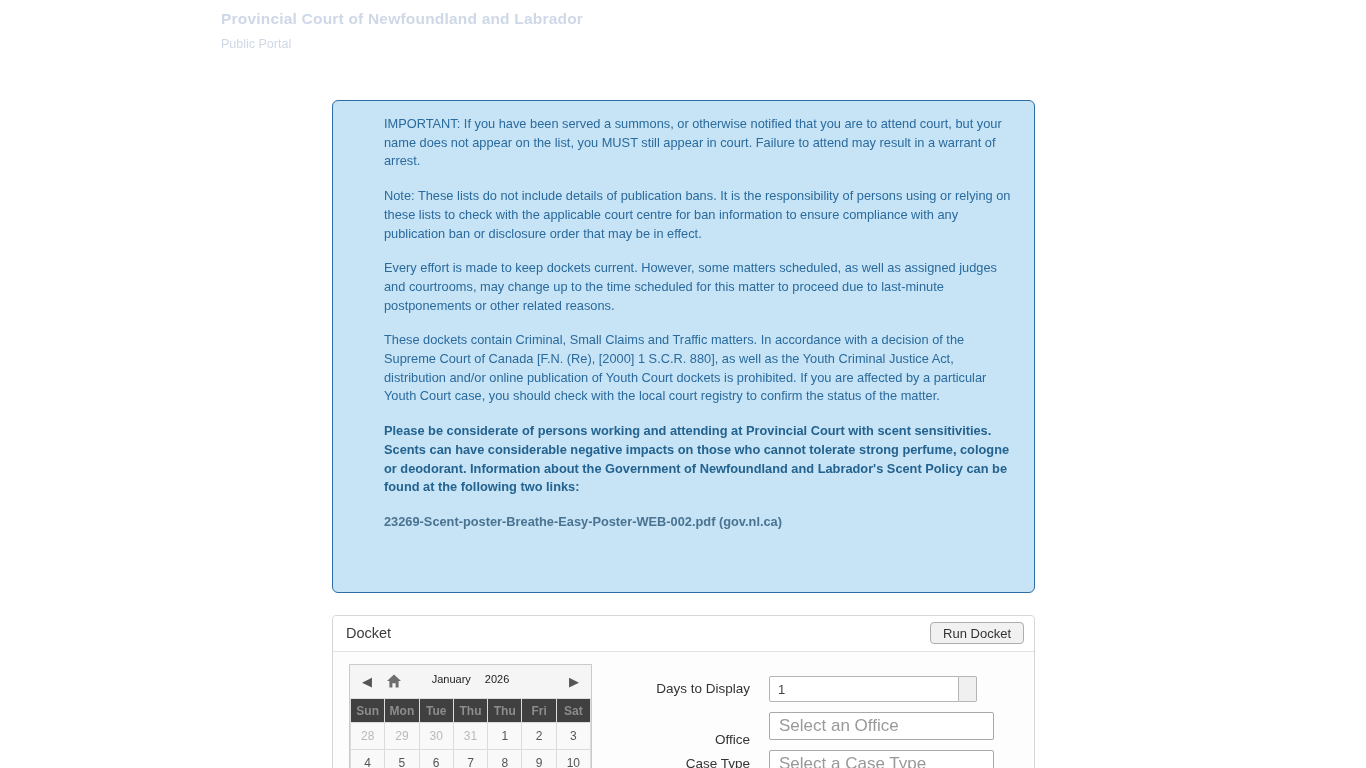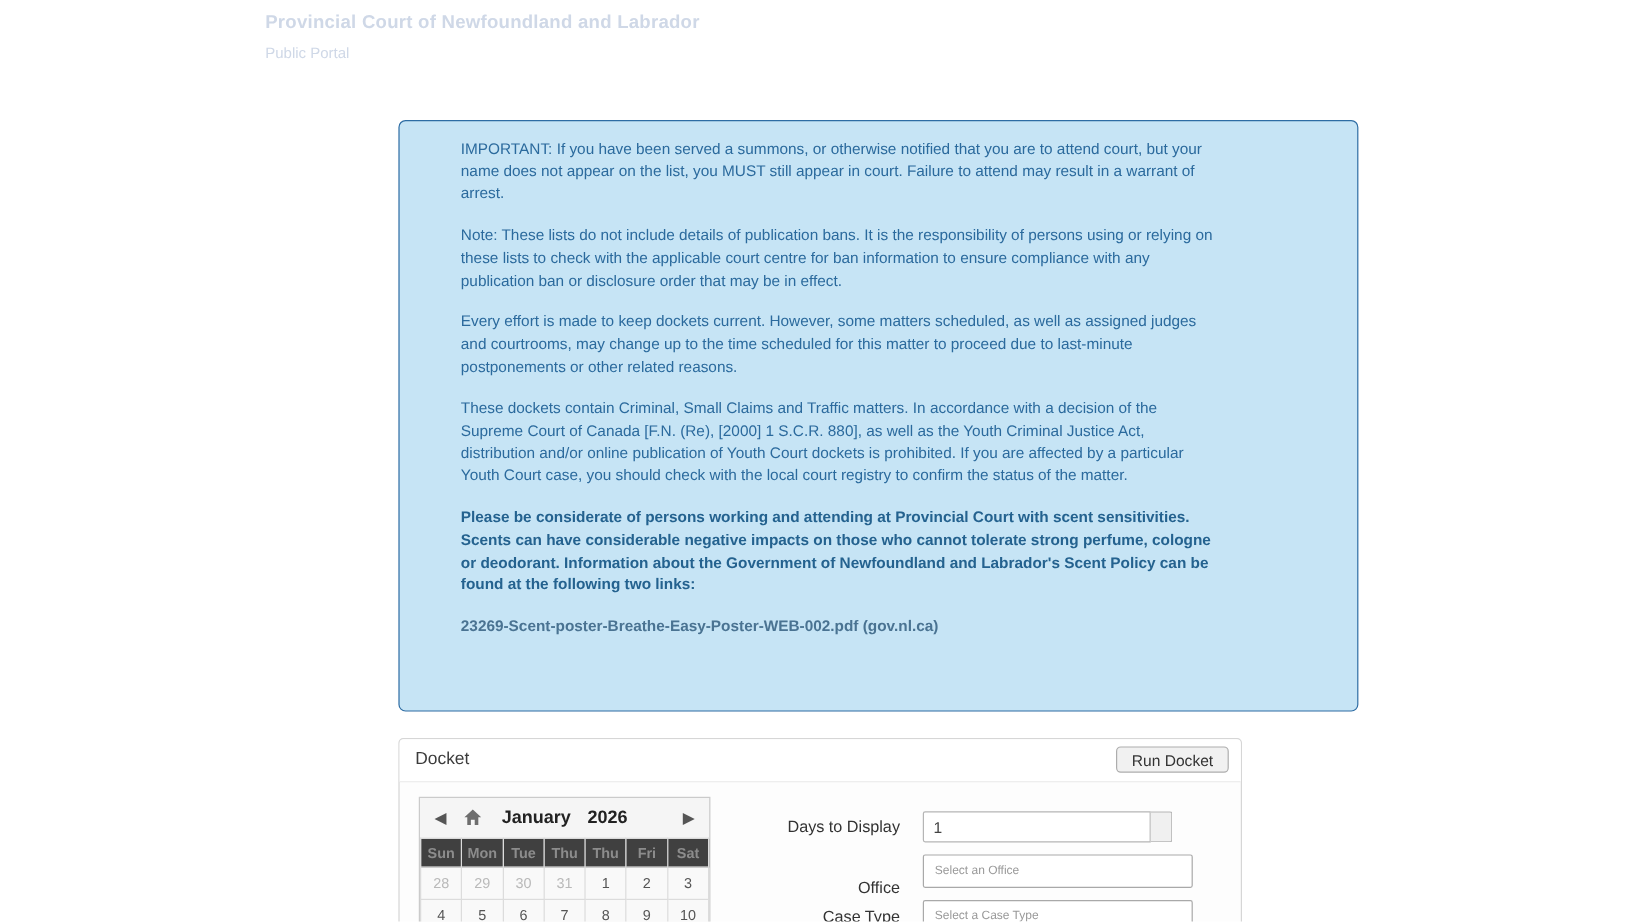--- a/index.html
+++ b/index.html
@@ -10,21 +10,21 @@
   }
   .page{position:absolute;inset:0;width:1366px;height:768px;overflow:hidden;}
 
   
   .site-header{position:absolute;left:221px;top:10px;}
   .site-title{font-size:15.5px;font-weight:bold;color:#cfd8e7;letter-spacing:.2px;}
   .site-subtitle{font-size:12.5px;font-weight:normal;color:#cfd8e7;margin-top:9px;}
 
   
   .notice-panel{
-    position:absolute;left:332px;top:100px;width:800px;height:493px;
+    position:absolute;left:332px;top:100px;width:703px;height:493px;
     background:#c6e4f5;border:1px solid #2e6da4;border-radius:6px;
     box-sizing:border-box;
   }
   .notice-inner{
     position:absolute;left:51px;top:14px;width:634px;
     font-size:12.8px;line-height:18.7px;color:#2b6a9d;
   }
   .notice-inner p{margin:0 0 16px 0;}
   .notice-inner p.bold{font-weight:bold;color:#24628f;}
   .notice-link{display:block;font-weight:bold;color:#4a7392;text-decoration:none;margin:0 0 23px 0;font-size:12.8px;}
@@ -50,21 +50,21 @@
   
   .calendar{
     position:absolute;left:16px;top:12px;width:243px;
     background:#f5f5f5;border:1px solid #cbcbcb;box-sizing:border-box;
   }
   .cal-nav{position:relative;height:33px;}
   .cal-arrow{position:absolute;top:8px;font-size:13px;color:#555;cursor:pointer;line-height:17px;}
   .cal-arrow.prev{left:12px;}
   .cal-arrow.next{right:12px;}
   .cal-home{position:absolute;left:36px;top:8px;width:16px;height:16px;cursor:pointer;}
-  .cal-title{position:absolute;left:0;right:0;top:8px;text-align:center;font-size:15px;font-weight:bold;color:#222;}
+  .cal-title{position:absolute;left:0;right:0;top:8px;text-align:center;font-size:11px;font-weight:normal;color:#222;}
   .cal-title .year{margin-left:14px;}
   .cal-table{width:100%;border-collapse:collapse;table-layout:fixed;font-size:12px;}
   .cal-table th{
     background:#404040;color:#8c8c8c;font-weight:bold;height:21px;
     border:1px solid #dcdcdc;text-align:center;
   }
   .cal-table td{
     background:#f9f9f9;color:#555;height:24px;border:1px solid #dcdcdc;
     text-align:center;cursor:pointer;
   }
@@ -86,21 +86,21 @@
     padding:0 0 0 8px;border-radius:2px 0 0 2px;
   }
   .days-stepper{
     position:absolute;left:626px;top:24px;width:18px;height:26px;
     background:#f0f0f0;border:1px solid #b5b5b5;border-left:none;
     box-sizing:border-box;border-radius:0 2px 2px 0;cursor:pointer;
   }
   .select-box{
     position:absolute;left:436px;width:225px;height:28px;
     border:1px solid #a9a9a9;background:#fff;box-sizing:border-box;
-    font-size:10px;color:#999;line-height:26px;padding-left:9px;
+    font-size:17px;color:#999;line-height:26px;padding-left:9px;
     cursor:pointer;border-radius:2px;
   }
   .sel-office{top:60px;}
   .sel-case{top:98px;}
 </style>
 </head>
 <body>
 
 <div class="page">
 

